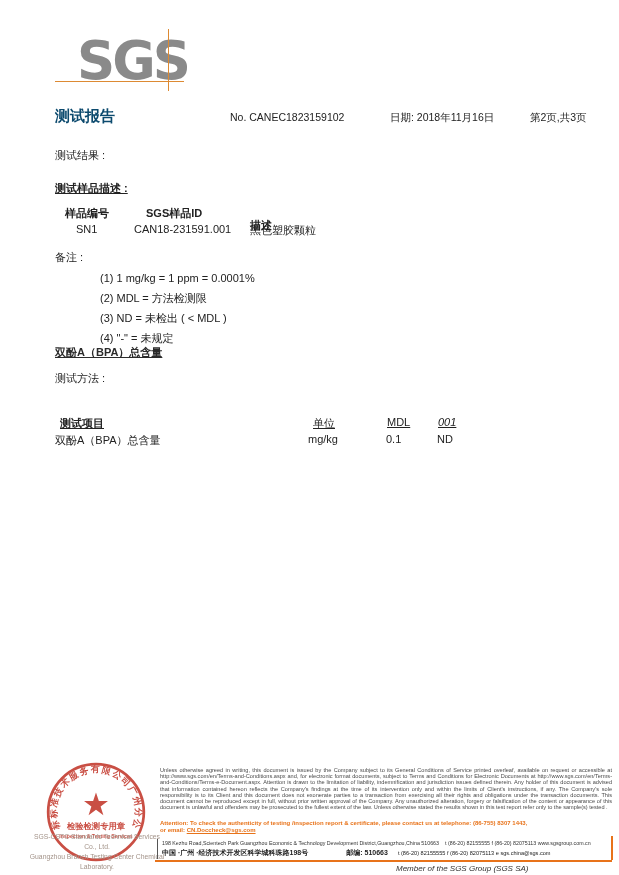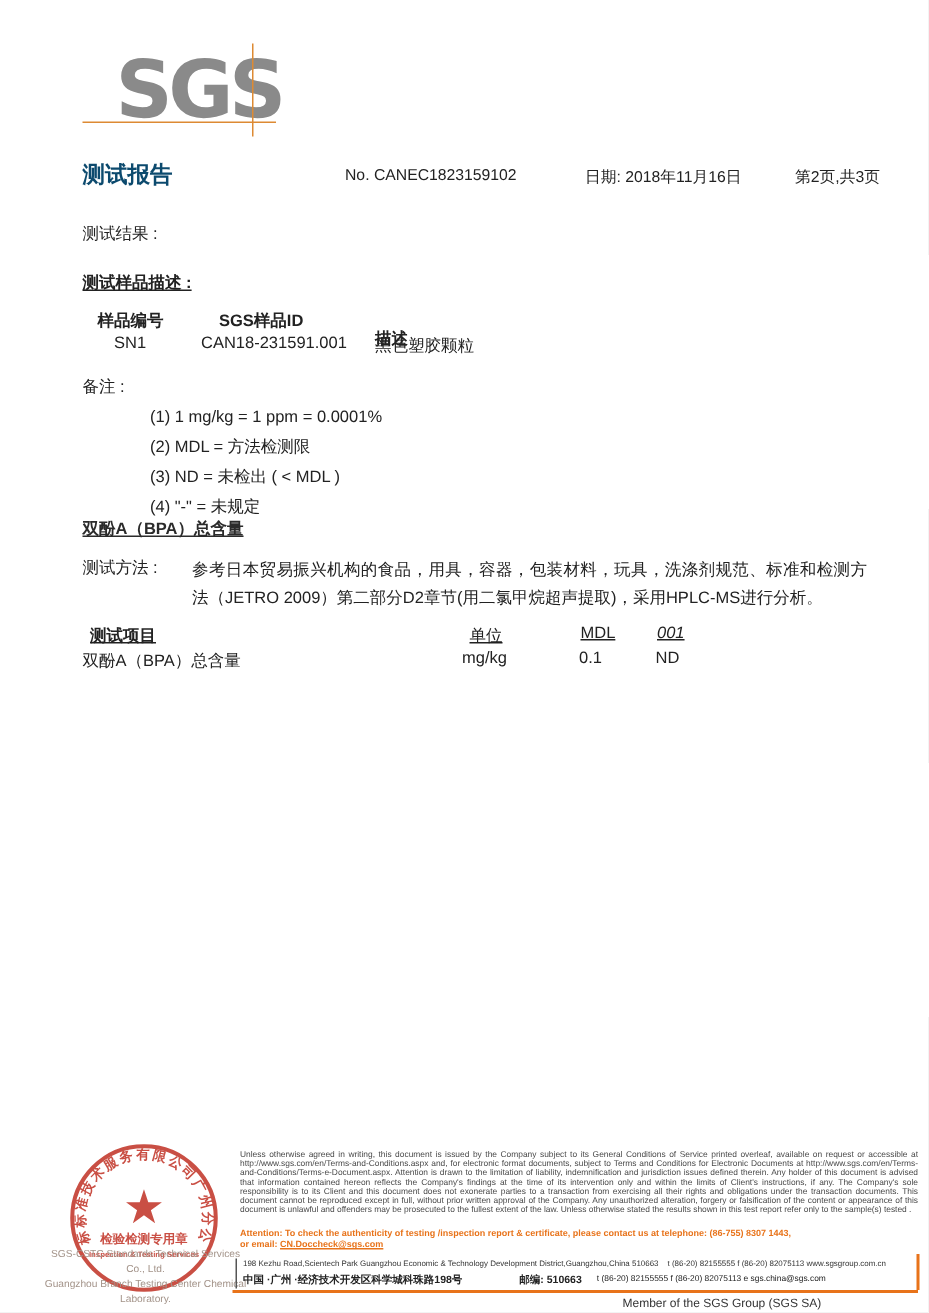--- a/index.html
+++ b/index.html
@@ -59,21 +59,21 @@
   .addr-divider { left:157px; top:839px; width:1px; height:20px; background:#555; }
   .addr-row1 { left:162px; top:840px; width:450px; font-size:5.3px; color:#333;
     display:flex; gap:6px; white-space:nowrap; }
   .addr-row2 { left:162px; top:848px; width:450px; font-size:7px; font-weight:bold; color:#222;
     display:flex; white-space:nowrap; }
   .addr-row2 .postal { margin-left:38px; }
   .addr-row2 .contact { margin-left:10px; font-weight:normal; font-size:5.6px; align-self:center; }
   .addr-row1 .contact { font-size:5.3px; }
   .footer-orange-line { left:155px; top:860px; width:457px; height:2px; background:#e8731a; }
   .footer-orange-tick { left:611px; top:836px; width:2px; height:24px; background:#e8731a; }
-  .member { left:415px; top:864px; font-size:8px; color:#333; }
+  .member { left:396px; top:864px; font-size:8px; color:#333;font-style:italic; }
 </style>
 </head>
 <body>
 
 <div class="page">
 
   <div class="abs logo-text">SGS</div>
   <div class="abs logo-vline"></div>
   <div class="abs logo-hline"></div>
 
@@ -95,21 +95,20 @@
   <div class="abs t remarks-label">备注 :</div>
   <div class="abs t remarks">
     <div>(1) 1 mg/kg = 1 ppm = 0.0001%</div>
     <div>(2) MDL = 方法检测限</div>
     <div>(3) ND = 未检出 ( &lt; MDL )</div>
     <div>(4) "-" = 未规定</div>
   </div>
 
   <div class="abs bpa-title">双酚A（BPA）总含量</div>
   <div class="abs t method-label">测试方法 :</div>
-  <div class="abs t method-text">参考日本贸易振兴机构的食品，用具，容器，包装材料，玩具，洗涤剂规范、标准和检测方法（JETRO 2009）第二部分D2章节(用二氯甲烷超声提取)，采用HPLC-MS进行分析。</div>
 
   <div class="abs t rt-h1">测试项目</div>
   <div class="abs t rt-h2">单位</div>
   <div class="abs t rt-h3">MDL</div>
   <div class="abs t rt-h4">001</div>
   <div class="abs t rt-v1">双酚A（BPA）总含量</div>
   <div class="abs t rt-v2">mg/kg</div>
   <div class="abs t rt-v3">0.1</div>
   <div class="abs t rt-v4">ND</div>
 

